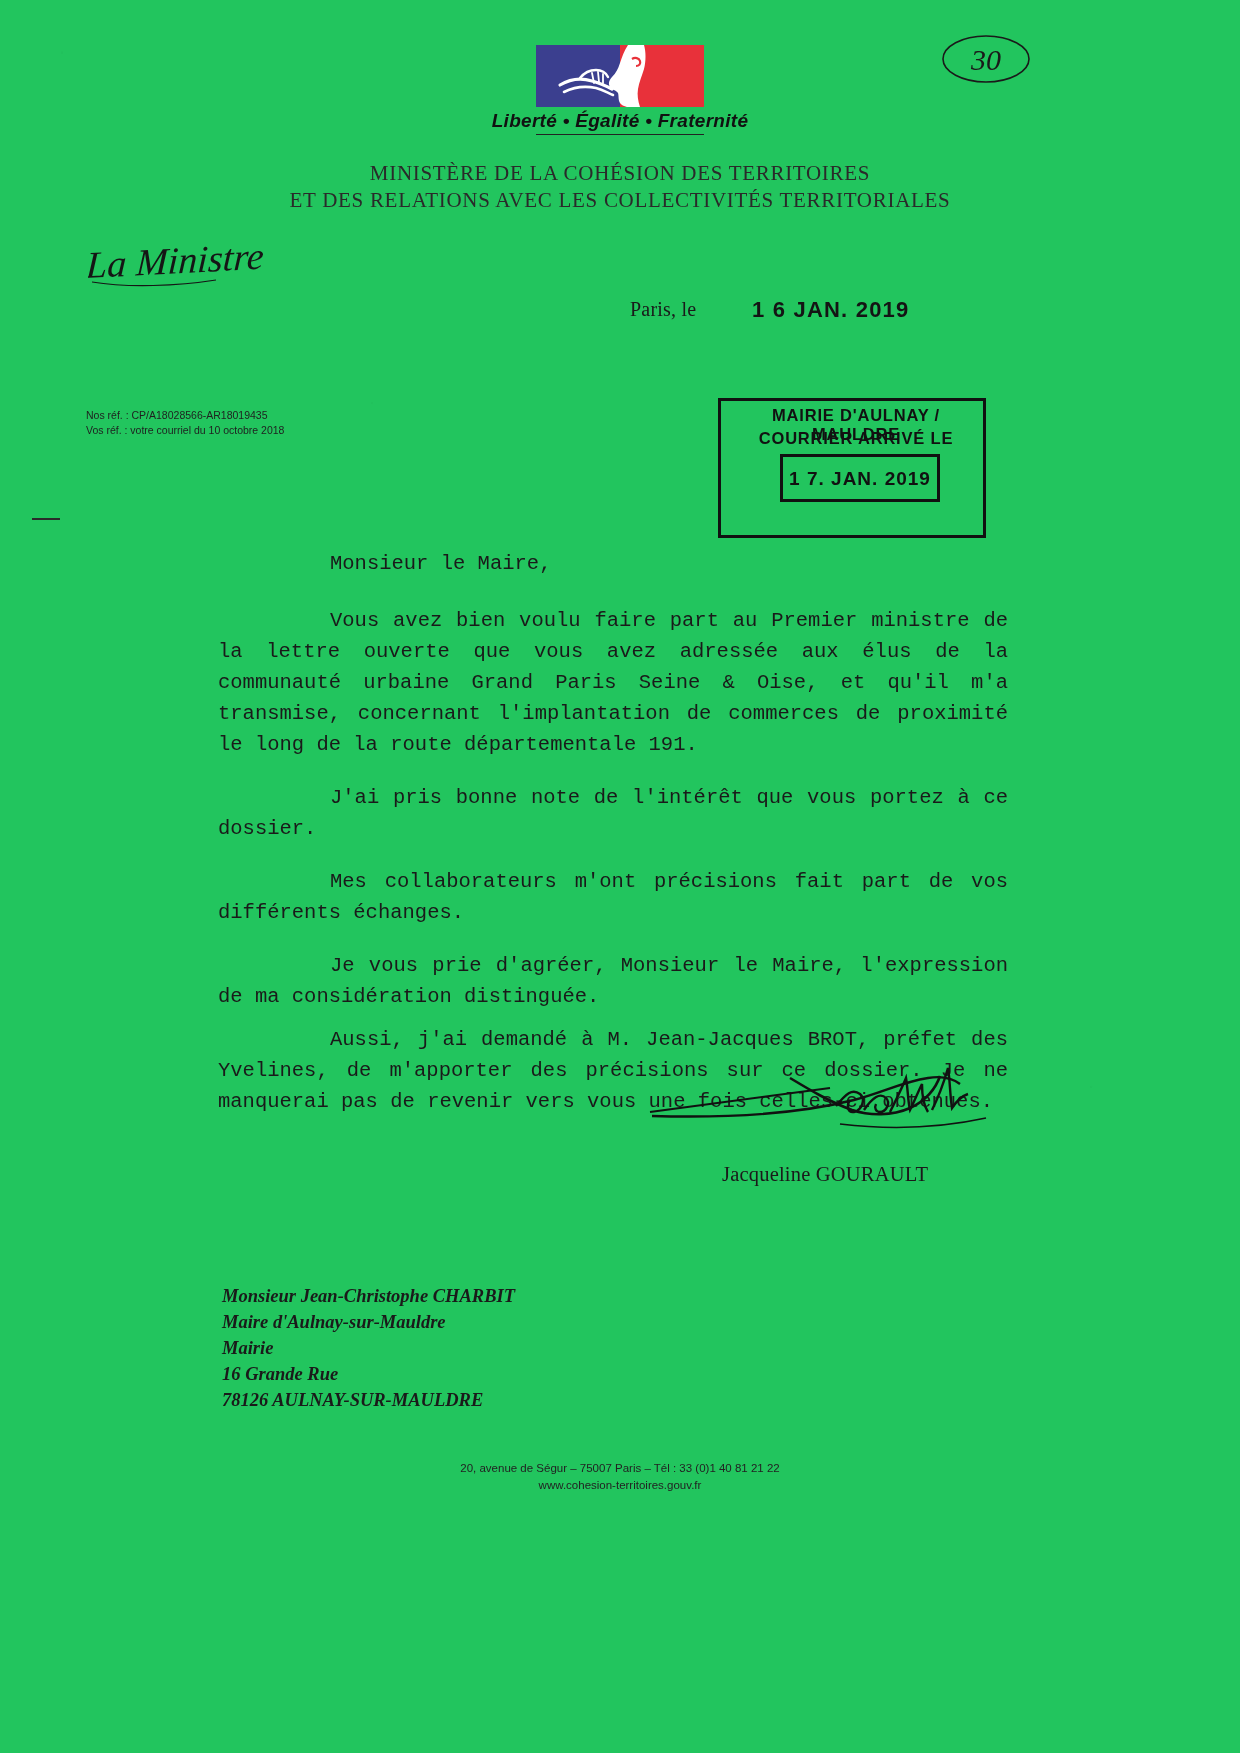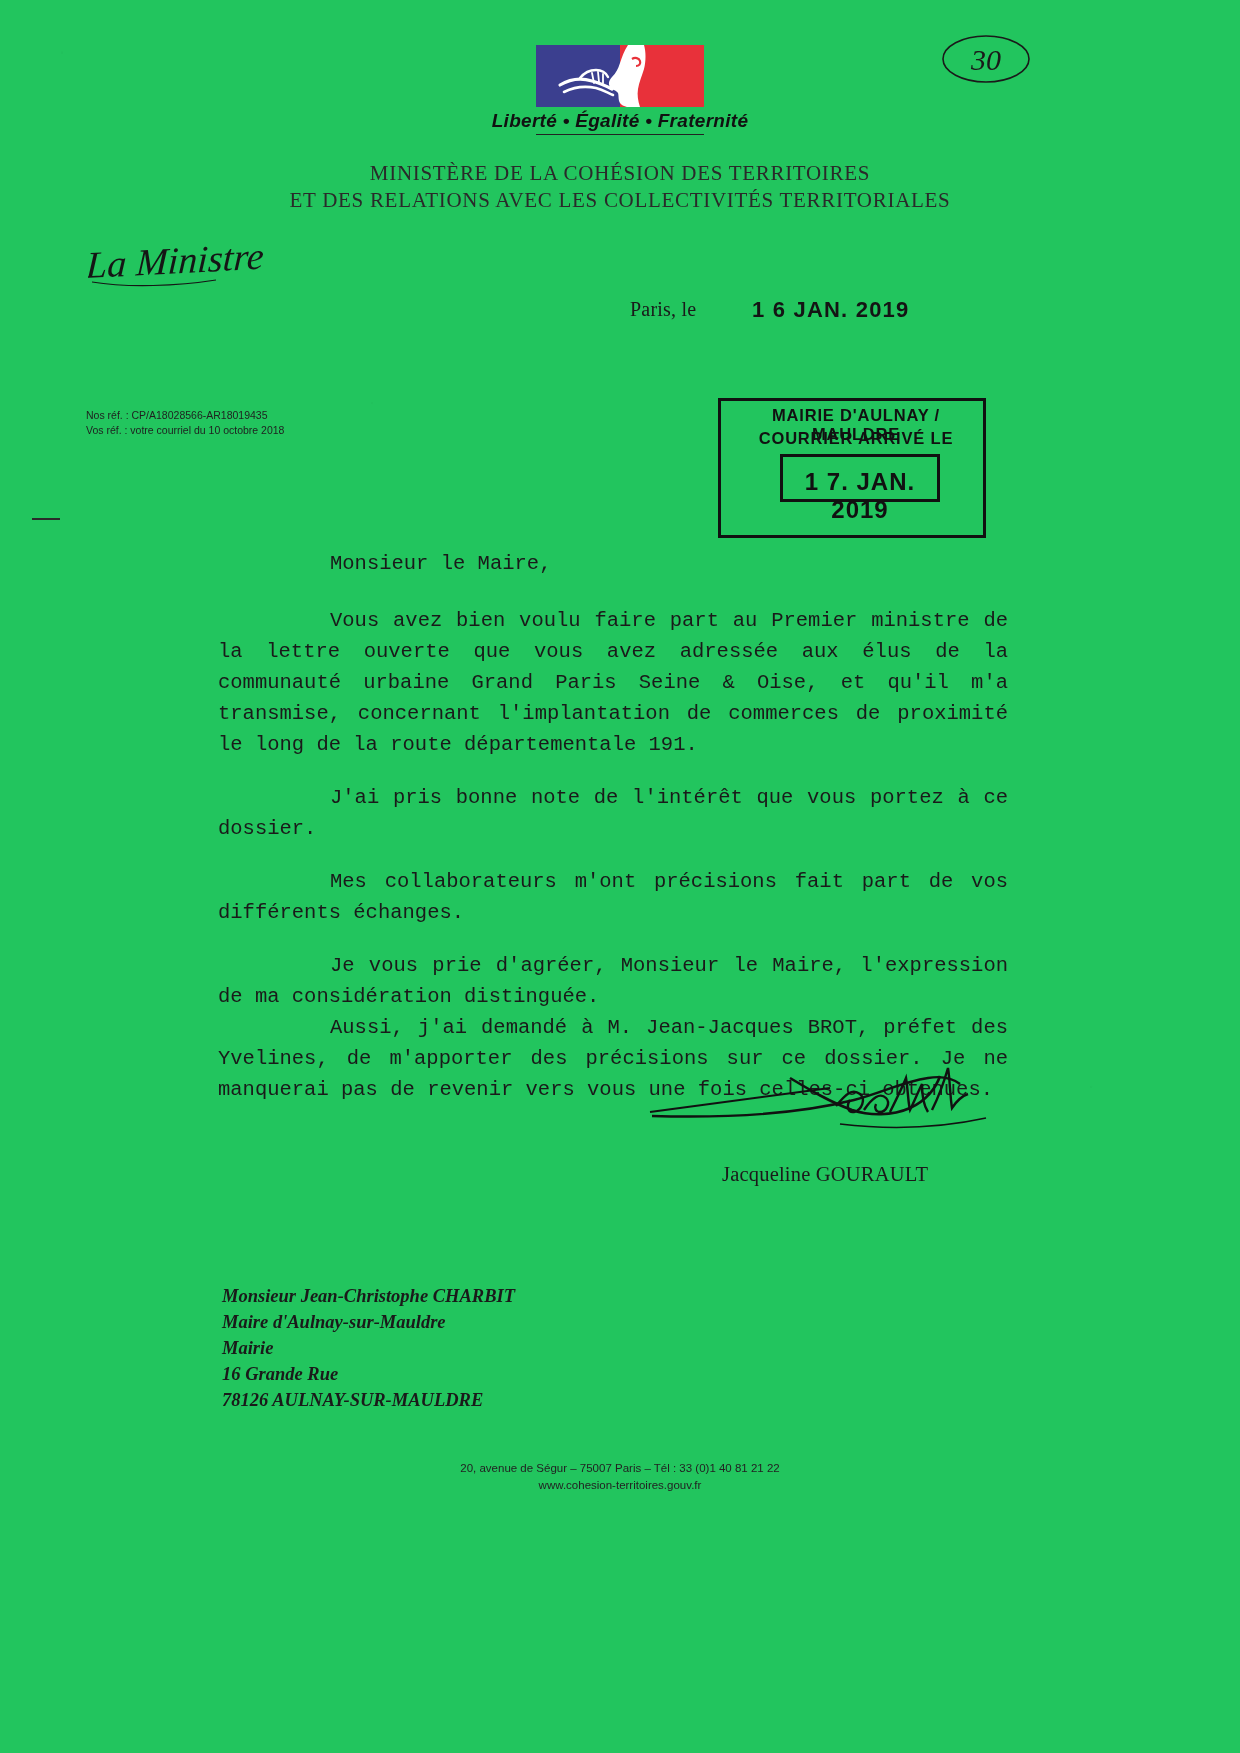--- a/index.html
+++ b/index.html
@@ -196,41 +196,41 @@
     border: 3px solid #111;
     box-sizing: border-box;
   }
   .stamp-date {
     position: absolute;
     left: 0; right: 0;
     top: 11px;
     text-align: center;
     font-family: "Liberation Sans", sans-serif;
     font-weight: bold;
-    font-size: 24px;
+    font-size: 19px;
     letter-spacing: 1px;
     color: #111;
   }
 
   
   .body-text {
     position: absolute;
     left: 218px;
     top: 548px;
     width: 790px;
     font-family: Liberation Mono, monospace;
     font-size: 20.5px;
     line-height: 31px;
     color: #1a1a1a;
   }
   .salutation {
     margin: 0 0 26px 112px;
   }
   .para {
-    margin: 0 0 22px 0;
+    margin: 12px 0 22px 0;
     text-align: justify;
     text-indent: 112px;
   }
   .para.last { margin-bottom: 0; }
 
   
   .signature {
     position: absolute;
     left: 640px;
     top: 1060px;

